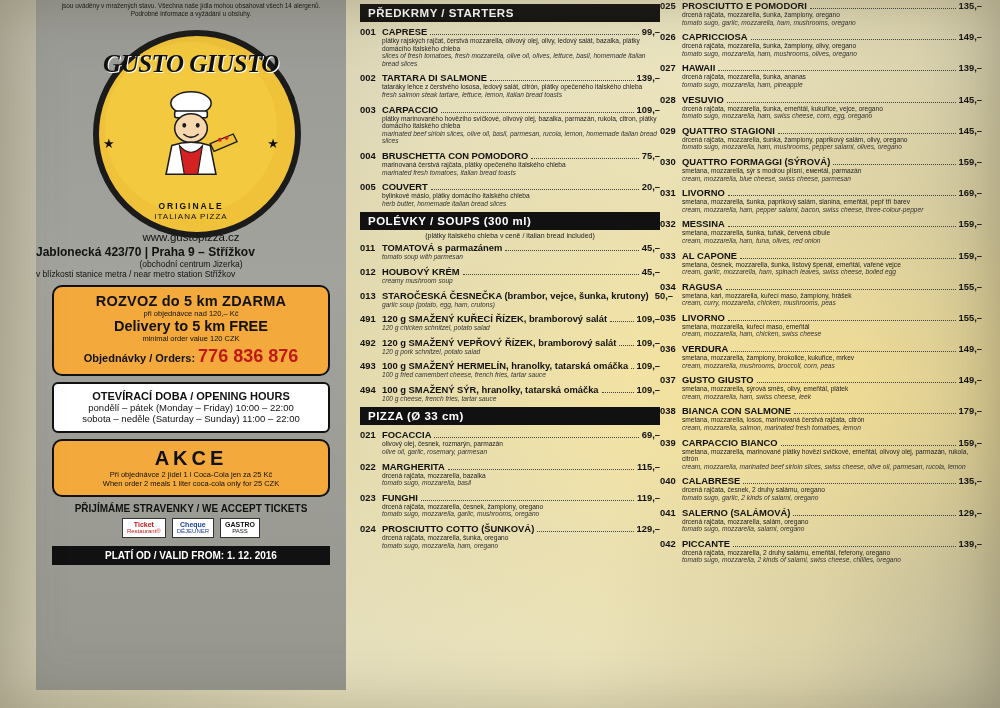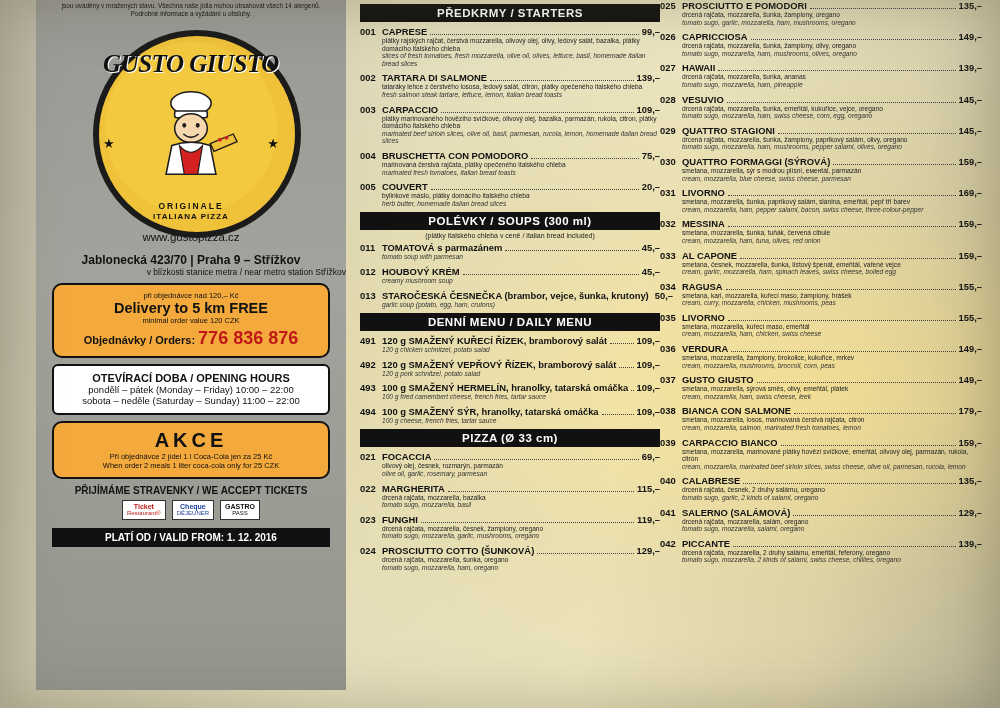--- a/index.html
+++ b/index.html
@@ -51,32 +51,32 @@
     font-weight:bold;font-style:italic;font-size:25px;color:#111;
     letter-spacing:-0.5px;
     text-shadow:1px 1px 0 #fff;
   }
   .logo-sub{
     position:absolute;bottom:18px;left:0;width:220px;text-align:center;
     font-size:8.5px;font-weight:bold;color:#111;letter-spacing:2px;
   }
   .logo-sub2{
     position:absolute;bottom:8px;left:0;width:220px;text-align:center;
-    font-size:8px;font-weight:bold;color:#111;letter-spacing:1px;
+    font-size:8px;font-weight:normal;color:#111;letter-spacing:1px;
   }
   .chef{
     position:absolute;left:62px;top:62px;width:96px;height:96px;
   }
   .star{position:absolute;color:#111;font-size:13px;}
   .logo-r{position:absolute;right:6px;top:70px;font-size:9px;color:#111;}
 
   .web{ text-align:center;font-size:11.5px;color:#111;margin-top:2px;font-weight:normal;}
-  .addr{text-align:center;font-size:12px;font-weight:bold;color:#111;margin-top:10px;}
+  .addr{font-size:12px;font-weight:bold;color:#111;margin-top:2px;}
   .addr-sub{text-align:center;font-size:8.5px;color:#111;}
-  .addr-sub2{text-align:right;font-size:8.5px;color:#111;margin-bottom:4px;}
+  .addr-sub2{text-align:left;font-size:8.5px;color:#111;margin-bottom:4px;}
 
   .box{
     margin:6px 16px;border:2px solid #111;border-radius:10px;background:#f3a93c;
     text-align:center;padding:6px 6px 7px 6px;
   }
   .box.white{background:#fff;border-radius:6px;}
   .box .l1{font-size:14.5px;font-weight:bold;color:#111;letter-spacing:0.2px;}
   .box .l2{font-size:7.5px;color:#111;}
   .box .l3{font-size:14.5px;font-weight:bold;color:#111;}
   .box .l4{font-size:7.5px;color:#111;}
@@ -97,22 +97,22 @@
   }
 
   
   #center{
     position:absolute;left:360px;top:0;width:300px;height:700px;color:#151515;
   }
   #right{
     position:absolute;left:660px;top:0;width:322px;height:700px;color:#151515;
   }
   .sec-head{
-    background:#111;color:#fff;text-align:center;font-weight:bold;
-    font-size:11.5px;letter-spacing:0.5px;padding:3px 0;margin:4px 0 4px 0;
+    background:#111;color:#fff;text-align:left;font-weight:bold;
+    font-size:11.5px;letter-spacing:0.5px;padding:3px 8px;margin:4px 0 4px 0;
   }
   .sec-note{font-size:7px;text-align:center;color:#222;margin:-2px 0 3px 0;}
   .item{margin-bottom:5px;}
   .row{display:flex;align-items:baseline;font-size:9.4px;font-weight:bold;color:#111;}
   .num{width:22px;flex:0 0 22px;}
   .nm{white-space:nowrap;}
   .dots{flex:1;border-bottom:1px dotted #444;margin:0 3px 2px 3px;height:7px;}
   .pr{flex:0 0 auto;}
   .desc{font-size:6.6px;line-height:7.6px;color:#222;margin-left:22px;}
   .desc.en{font-style:italic;color:#333;}
@@ -145,23 +145,25 @@
         <path d="M70 60 l24 -10 l4 8 l-24 10 z" fill="#f0c23a" stroke="#1b1b1b" stroke-width="1.4"></path>
         <circle cx="80" cy="56" r="2" fill="#d42222"></circle>
         <circle cx="87" cy="54" r="2" fill="#d42222"></circle>
       </svg>
       <div class="logo-sub">ORIGINALE</div>
       <div class="logo-sub2">ITALIANA PIZZA</div>
     </div>
 
     <div class="web">www.gustopizza.cz</div>
     <div class="addr">Jablonecká 423/70  |  Praha 9 – Střížkov</div>
+    <div class="addr-sub">(obchodní centrum Jizerka)</div>
     <div class="addr-sub2">v blízkosti stanice metra / near metro station Střížkov</div>
 
     <div class="box">
+      <div class="l1">ROZVOZ do 5 km ZDARMA</div>
       <div class="l2">při objednávce nad 120,– Kč</div>
       <div class="l3">Delivery to 5 km FREE</div>
       <div class="l4">minimal order value 120 CZK</div>
       <div class="l5">
         <span>Objednávky / Orders:</span>
         <span class="phone">776 836 876</span>
       </div>
     </div>
 
     <div class="box white">
@@ -275,21 +277,20 @@
           <div class="row">
             <span class="num">013</span>
             <span class="nm">STAROČESKÁ ČESNEČKA (brambor, vejce, šunka, krutony)</span>
             <span class="dots"></span>
             <span class="pr">50,–</span>
           </div>
           <div class="desc en">garlic soup (potato, egg, ham, crutons)</div>
         </div>
       </div>
 
-    <div class="sec-head">DENNÍ MENU / DAILY MENU</div>
     <div id="daily-list">
         <div class="item">
           <div class="row">
             <span class="num">491</span>
             <span class="nm">120 g SMAŽENÝ KUŘECÍ ŘÍZEK, bramborový salát</span>
             <span class="dots"></span>
             <span class="pr">109,–</span>
           </div>
           <div class="desc en">120 g chicken schnitzel, potato salad</div>
         </div>

